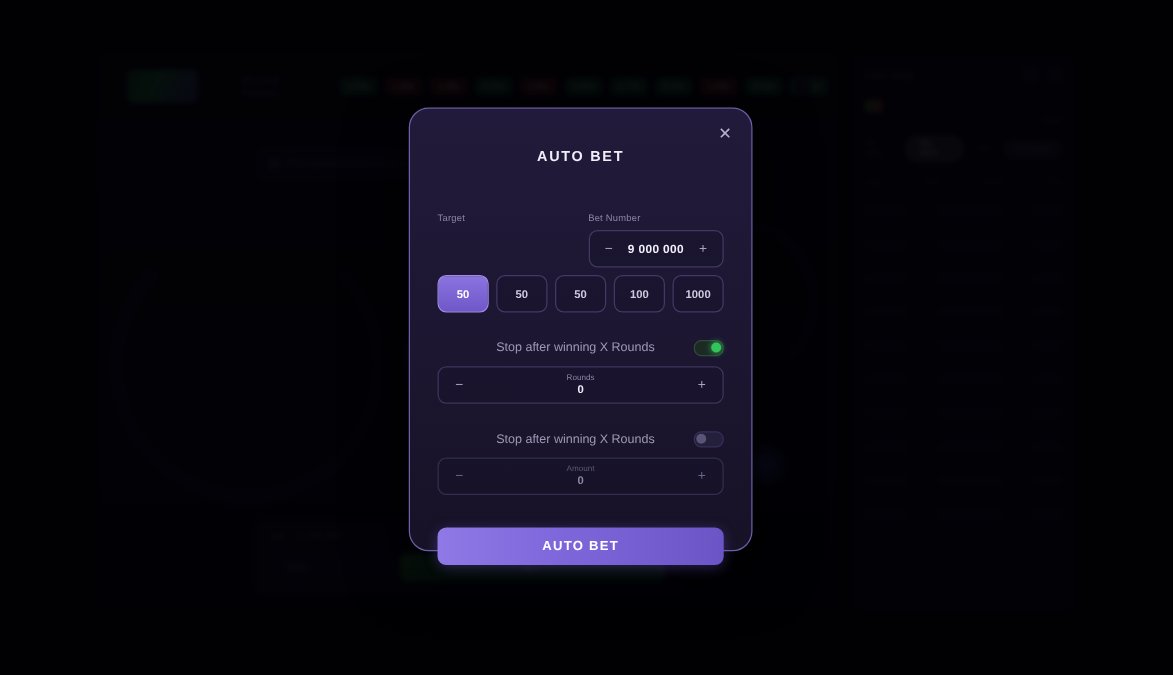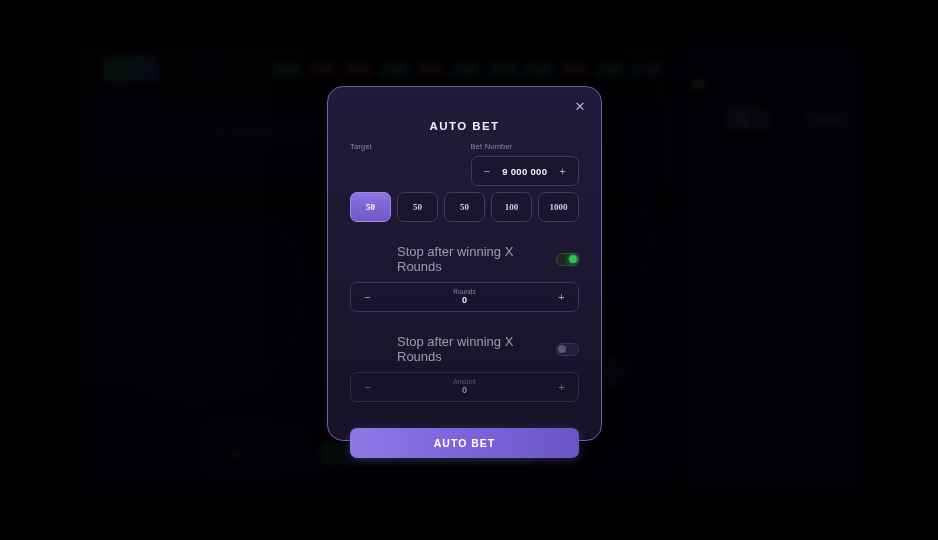--- a/index.html
+++ b/index.html
@@ -299,21 +299,21 @@
 
   .field-label {
     font-size: 7.5px;
     color: #8c87a5;
     letter-spacing: .2px;
     margin-bottom: 5px;
   }
   .row-two {
     display: flex;
     gap: 12px;
-    margin-top: 10px;
+    margin-top: 38px;
   }
   .col { flex: 1; }
 
   .stepper {
     height: 30px;
     border: 1px solid #413a63;
     border-radius: 7px;
     display: flex;
     align-items: center;
     justify-content: space-between;
@@ -343,21 +343,20 @@
     border-bottom: 1.4px solid #a9a3c4;
   }
   .chev.down { transform: rotate(45deg) translate(-2px,-2px); }
   .chev.up   { transform: rotate(-135deg) translate(-2px,-2px); }
 
   .bets-label { margin-top: 19px; }
   .bets-row {
     display: flex;
     gap: 6px;
     margin-top: 6px;
-    font-family: Liberation Serif, serif;
   }
   .bet-btn {
     flex: 1;
     height: 28px;
     border-radius: 7px;
     border: 1px solid #413a63;
     background: rgba(22,18,42,0.4);
     color: #cfcade;
     font-size: 9px;
     font-weight: bold;
@@ -372,21 +371,21 @@
     color: #ffffff;
   }
 
   .toggle-row {
     display: flex;
     align-items: center;
     justify-content: space-between;
     margin-top: 22px;
   }
   .toggle-row .tr-label {
-    font-size: 13px;
+    font-size: 10px;
     color: #9e99b6;
     padding-left: 47px;
   }
   .switch {
     width: 22px;
     height: 11px;
     border-radius: 6px;
     position: relative;
     cursor: pointer;
   }

